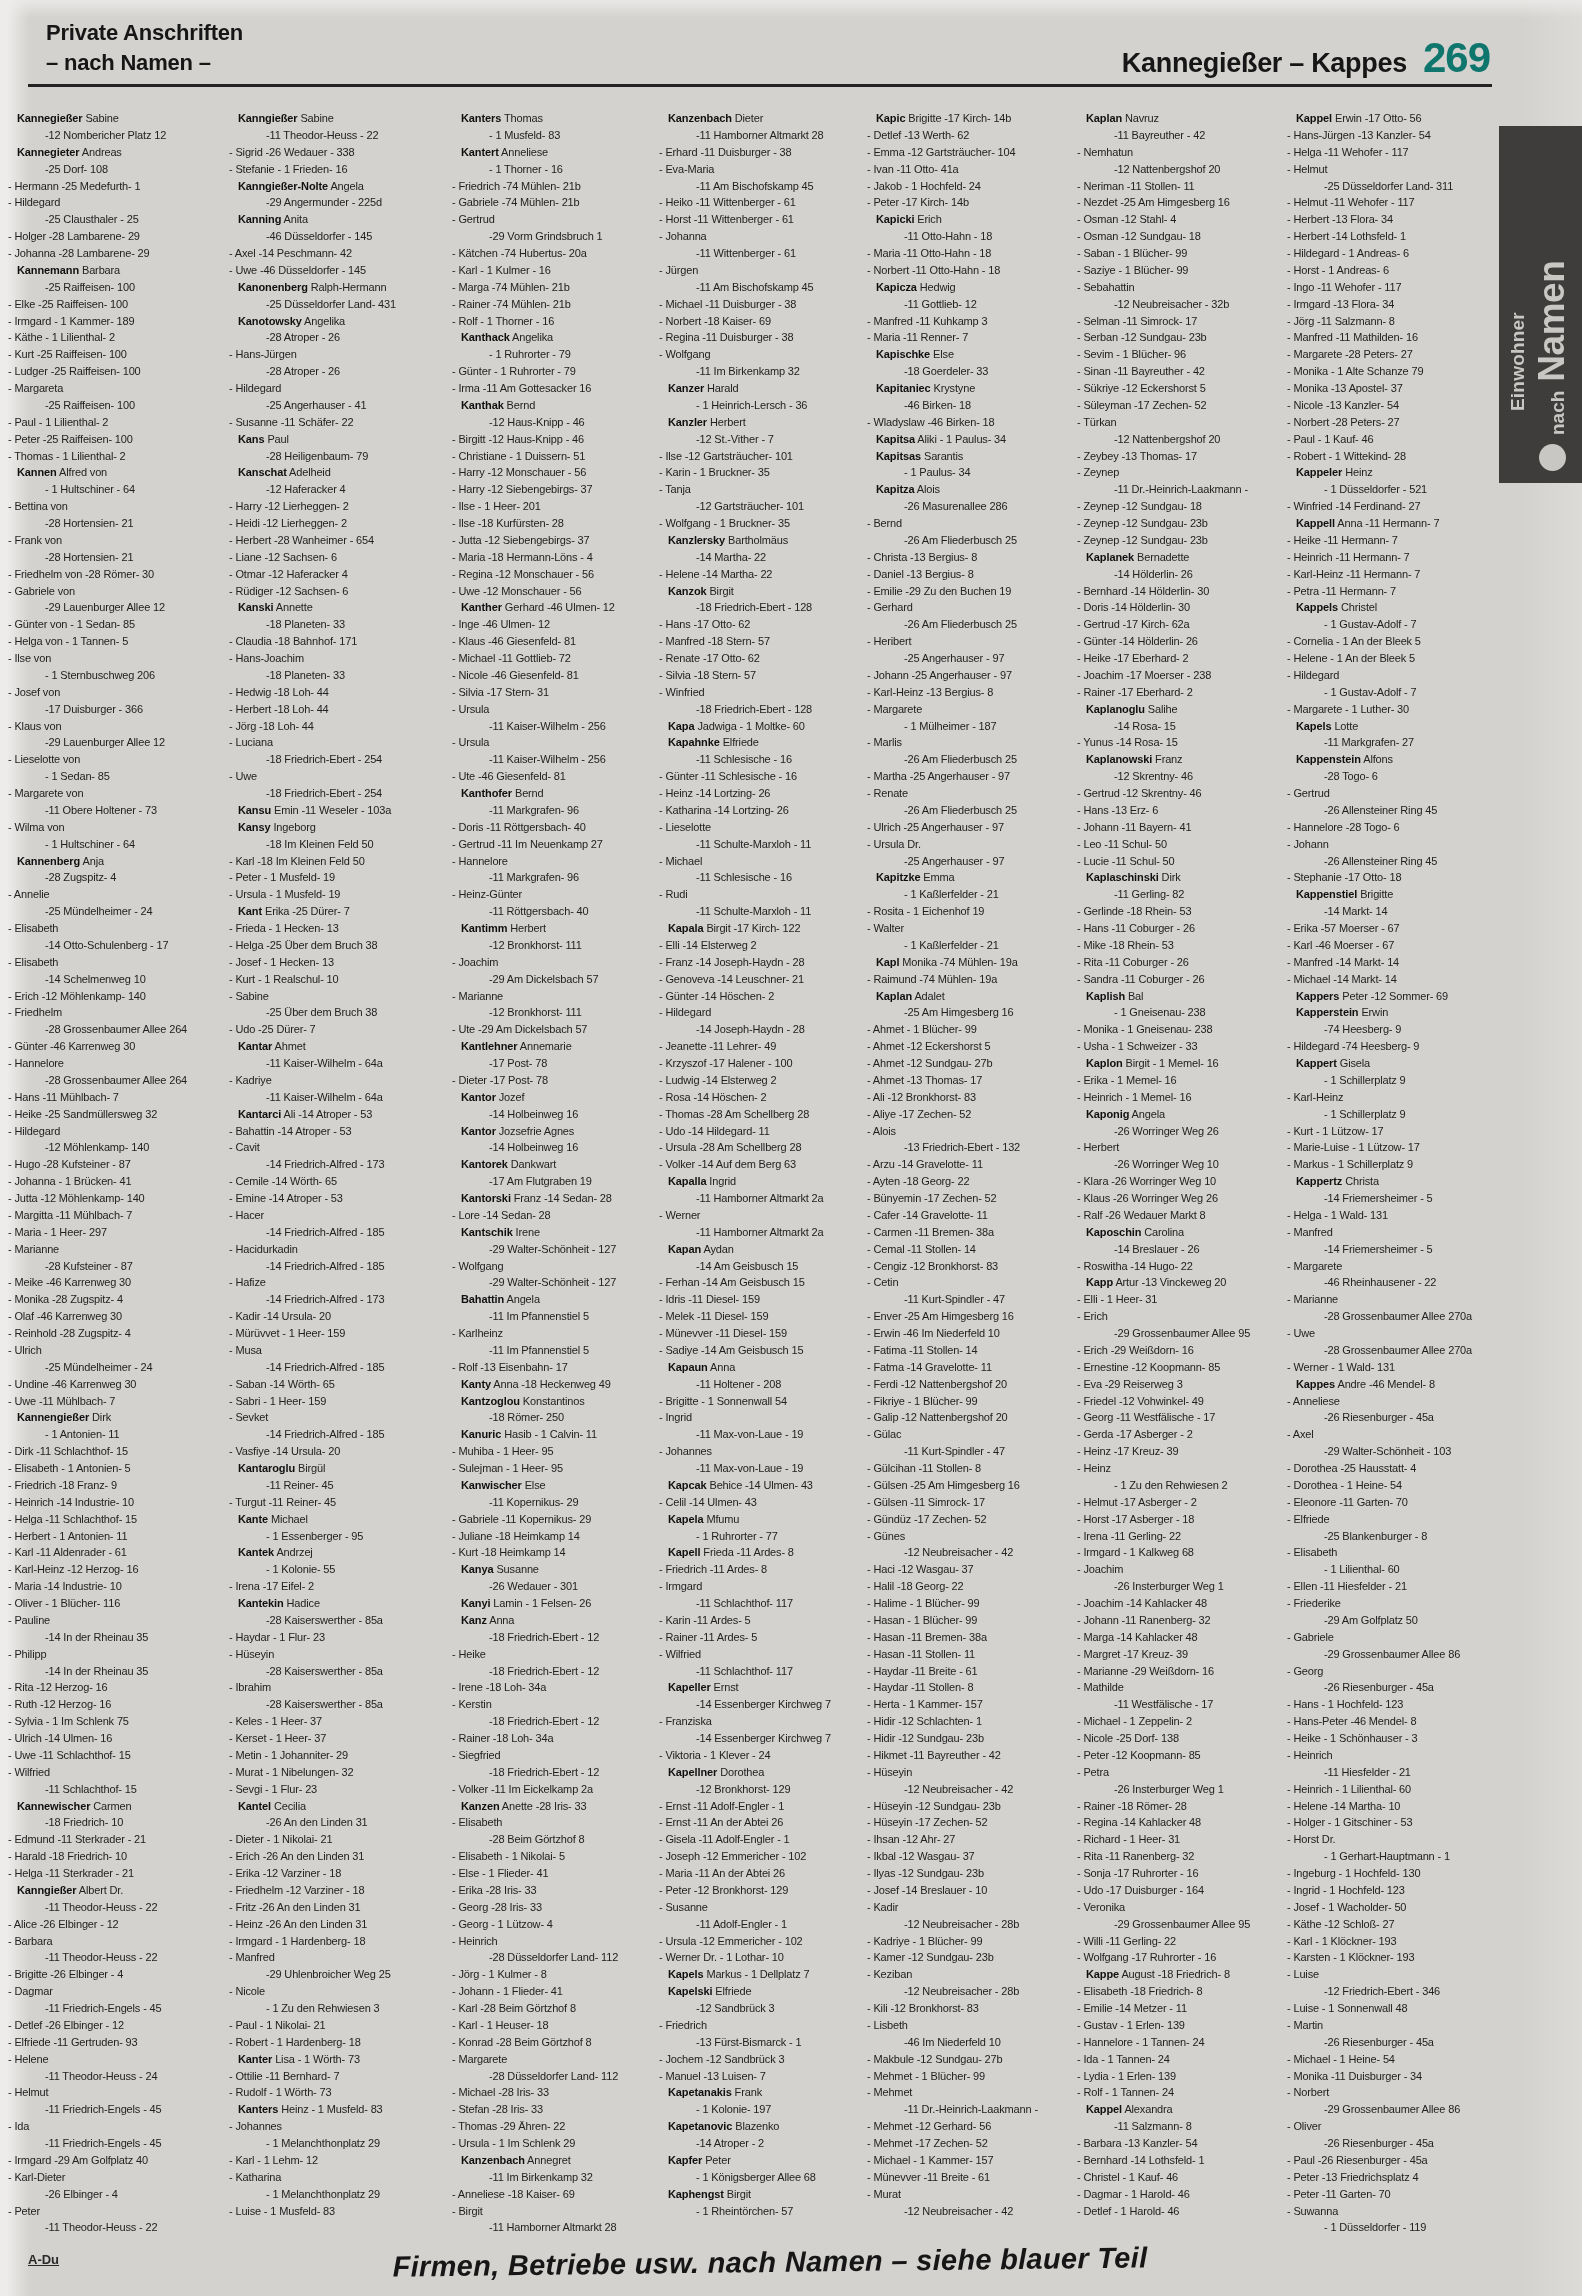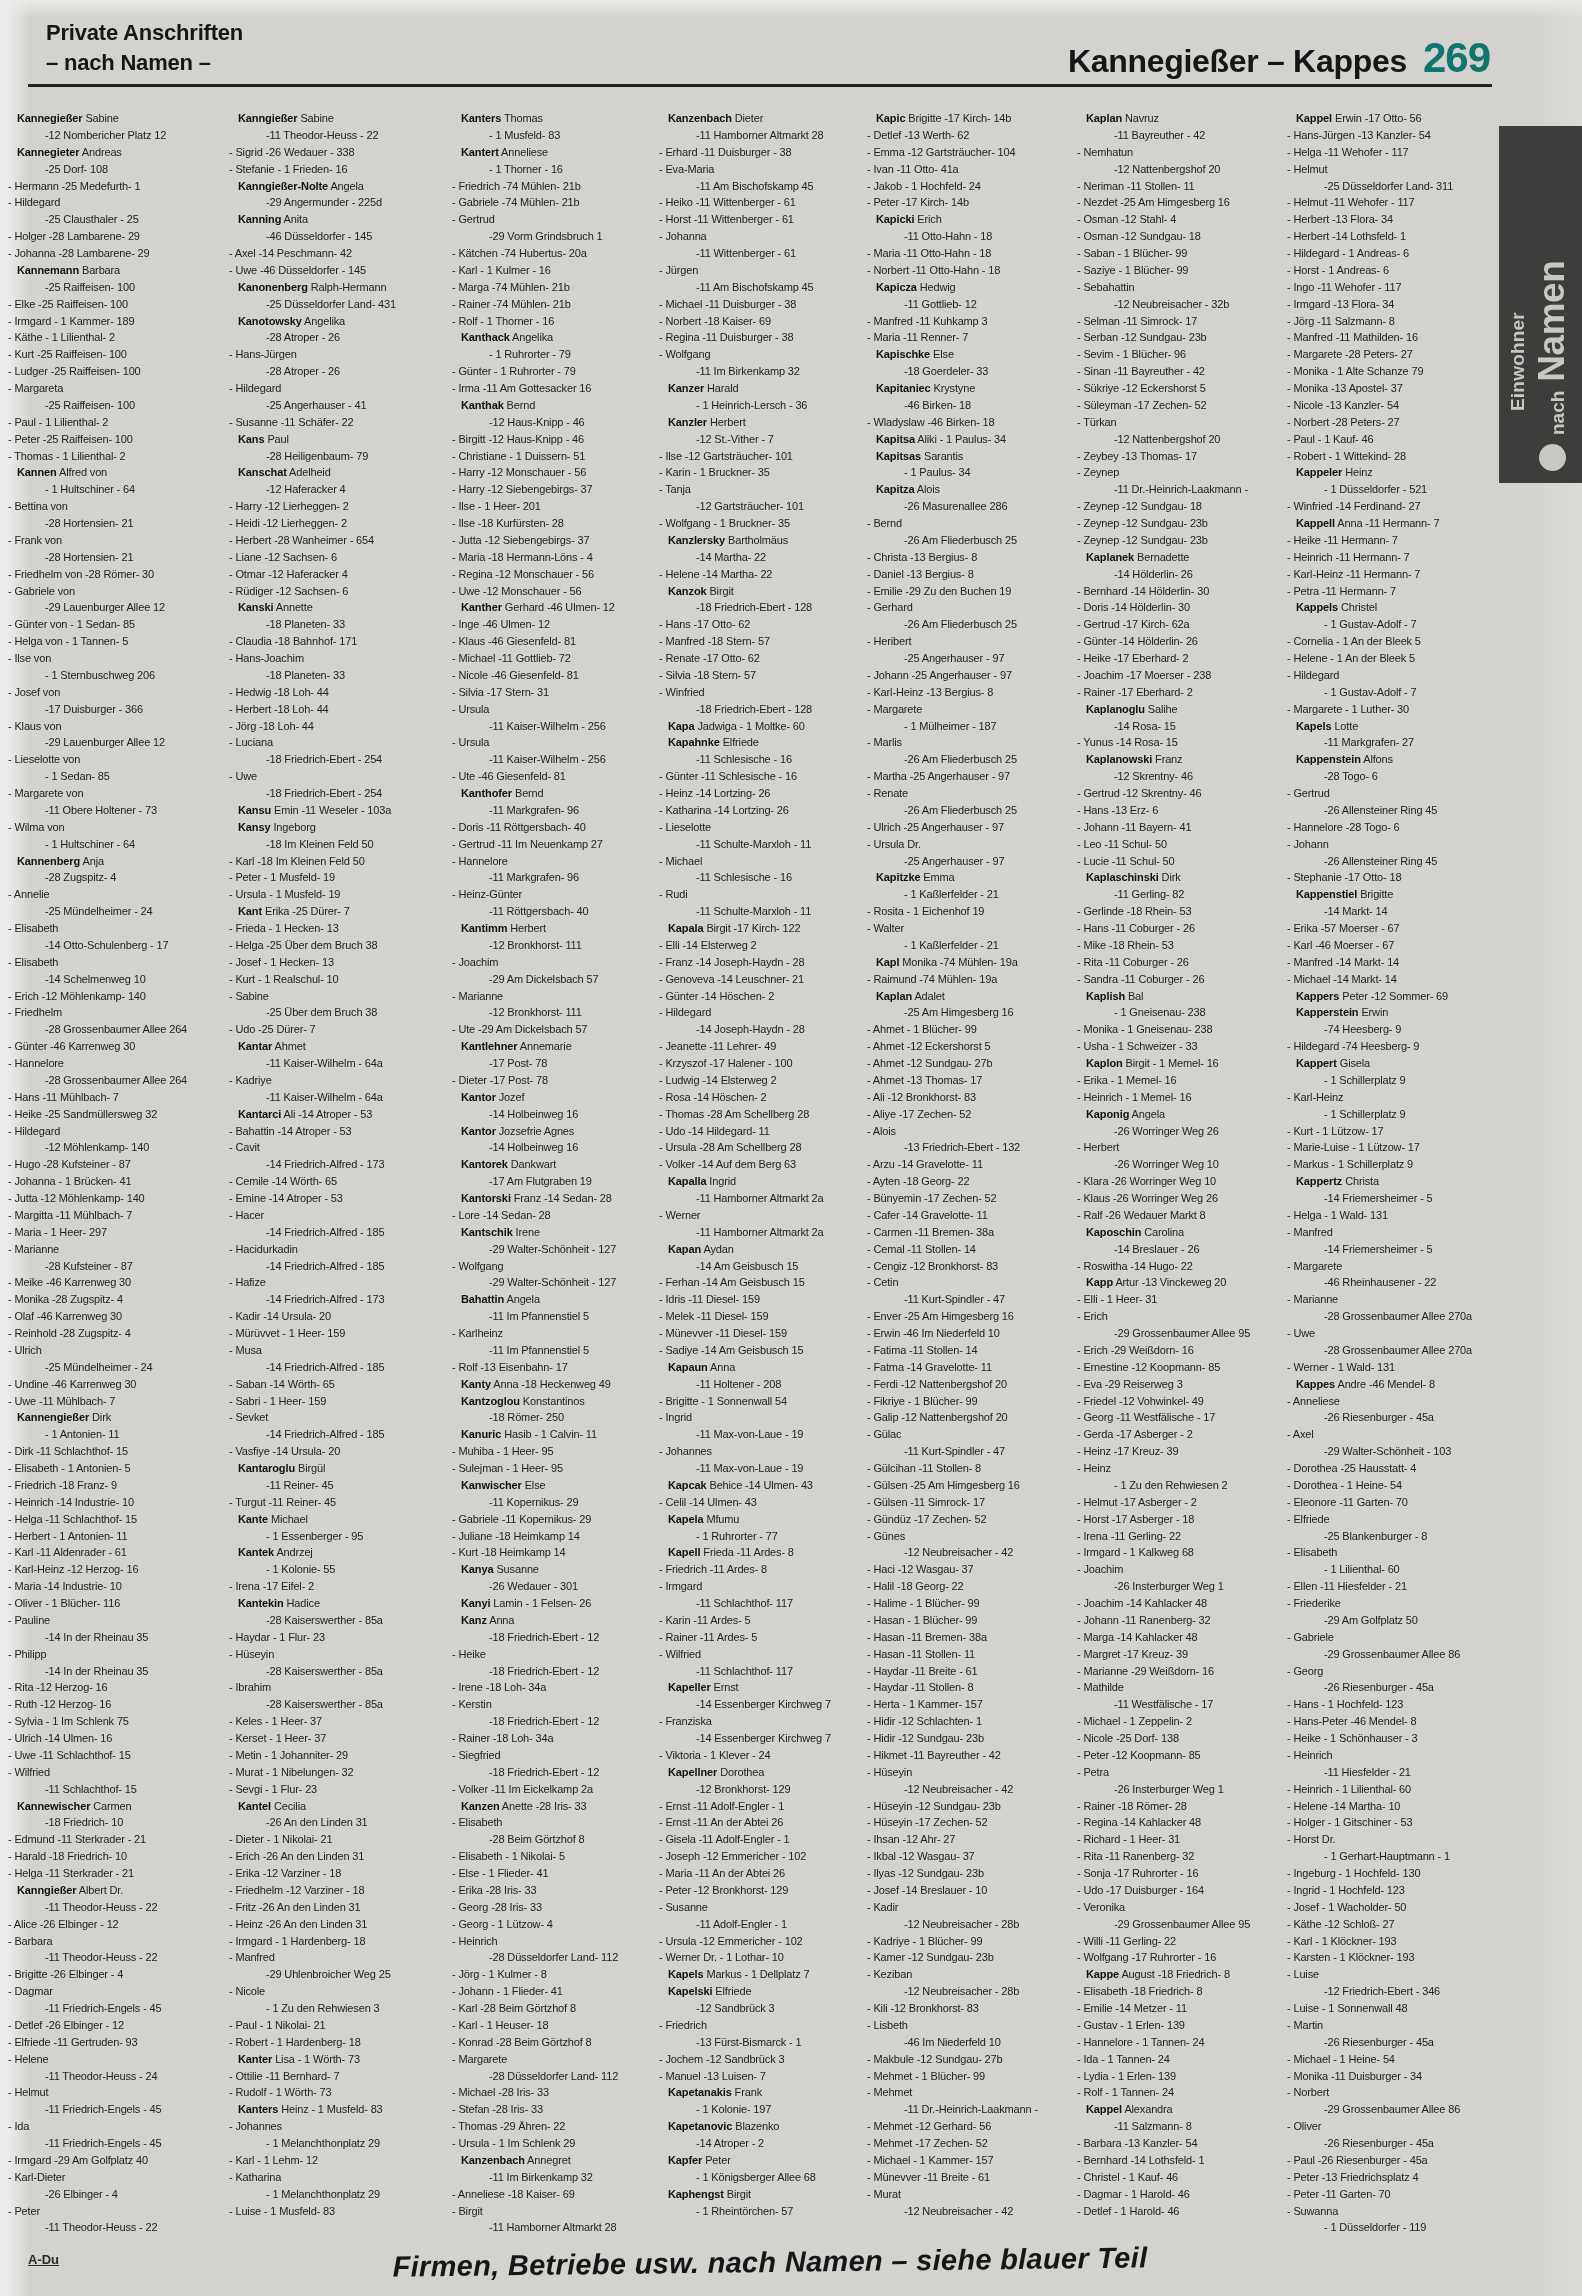--- a/index.html
+++ b/index.html
@@ -8,21 +8,21 @@
     font-family:"Liberation Sans","DejaVu Sans",sans-serif;
     background:
       linear-gradient(90deg,#edecea 0,#edecea 7px,rgba(211,210,207,0) 30px),
       linear-gradient(180deg,#e9e8e6 0,rgba(211,210,207,0) 18px),
       linear-gradient(270deg,#dcdbd8 0,rgba(211,210,207,0) 60px),
       #d3d2cf;
     color:#1e1e1e;
   }
   .hdr-left{position:absolute;left:28px;top:18px;font-weight:bold;font-size:22px;line-height:30px;letter-spacing:-0.2px;color:#161616;margin-left:18px;}
   .hdr-right{position:absolute;right:92px;top:34px;display:flex;align-items:baseline;gap:16px;}
-  .hdr-range{font-weight:bold;font-size:32px;letter-spacing:-0.3px;color:#161616;}
+  .hdr-range{font-weight:bold;font-size:27px;letter-spacing:-0.3px;color:#161616;}
   .hdr-pageno{font-weight:bold;font-size:42px;letter-spacing:-1px;color:#0f766e;}
   .hdr-rule{position:absolute;left:28px;right:90px;top:84px;height:3px;background:#232323;}
   .cols{position:absolute;top:110px;left:0;width:100%;}
   .col{position:absolute;top:0;width:212px;}
   .col .ln{font-size:11px;line-height:16.87px;white-space:nowrap;letter-spacing:-0.15px;color:#222;}
   .col .ln.name{padding-left:9px;}
   .col .ln.name b{font-weight:700;color:#101010;letter-spacing:-0.1px;}
   .col .ln.sub{padding-left:0;}
   .col .ln.addr{padding-left:37px;}
   .side-tab{position:absolute;left:1499px;top:126px;width:83px;height:357px;background:#3e3d3b;overflow:hidden;}

